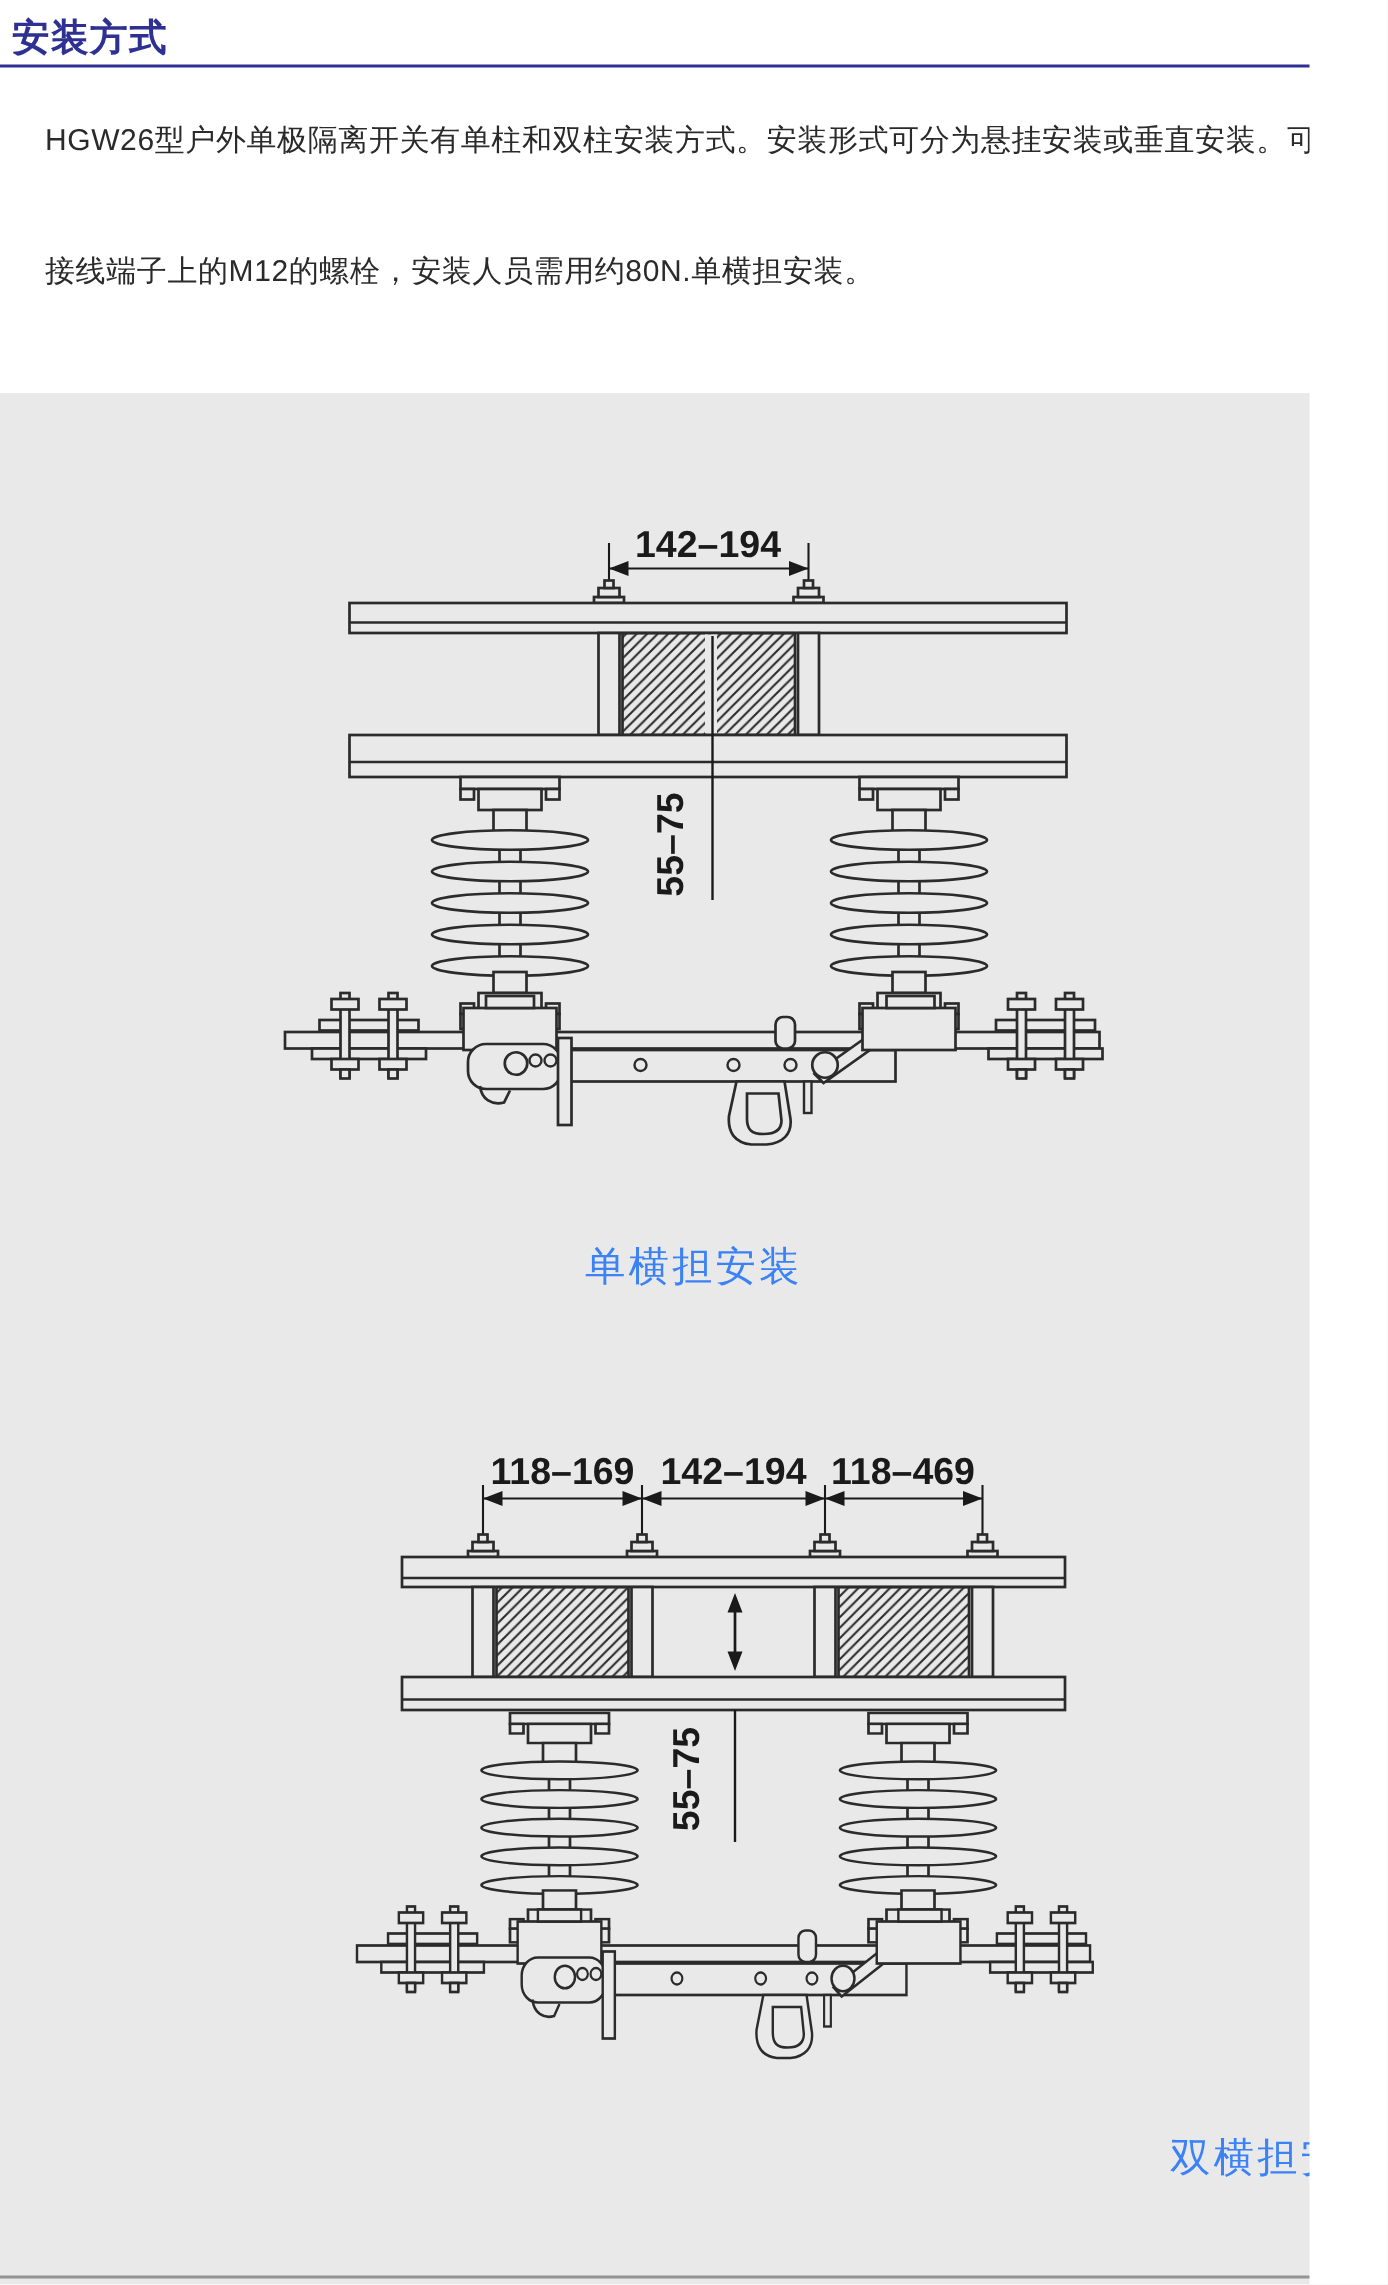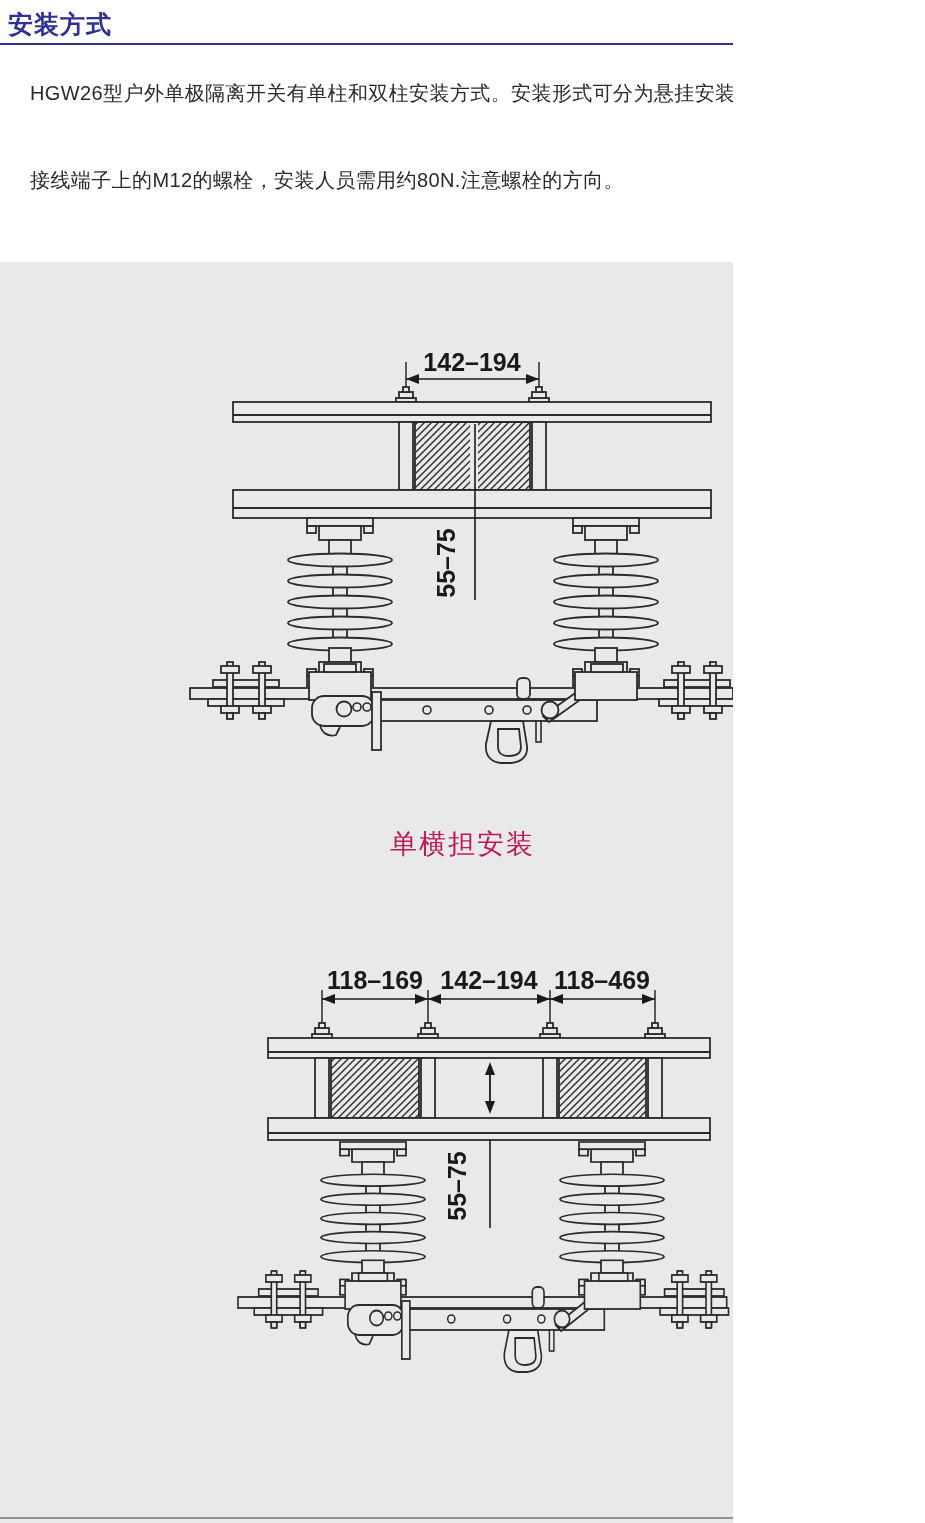--- a/index.html
+++ b/index.html
@@ -1,43 +1,43 @@
 <!DOCTYPE html>
 <html><head>
 <meta charset="utf-8">
 <style>
   html,body{margin:0;padding:0;background:#ffffff;}
-  .page{position:relative;width:733px;height:1523px;background:#ffffff;overflow:hidden;
+  .page{position:relative;width:873px;height:1523px;background:#ffffff;overflow:hidden;
         font-family:"Liberation Sans","DejaVu Sans",sans-serif;}
   .hdr-title{position:absolute;left:8px;top:8px;font-size:25px;font-weight:bold;
              color:#2e3192;letter-spacing:1px;}
   .hdr-rule{position:absolute;left:0;top:43px;width:925px;height:2px;background:#2e3192;}
   .para{position:absolute;font-size:20px;color:#2a2a2a;letter-spacing:0.4px;white-space:nowrap;}
   .p1l1{left:30px;top:80px;}
   .p1l2{left:0px;top:121px;}
   .p2{left:30px;top:167px;}
   .p3{left:30px;top:214px;}
   .panel{position:absolute;left:0;top:262px;width:925px;height:1261px;background:#e9e9e9;}
   .diag-svg{position:absolute;left:0;top:262px;width:925px;height:1261px;}
   .caption{position:absolute;left:0;width:925px;text-align:center;font-size:27px;
-           color:#be185d;letter-spacing:2px;}
+           color:#3b82f6;letter-spacing:2px;}
   .cap1{top:826px;}
   .cap2{top:1420px;text-align:right;}
   .bottom-rule{position:absolute;left:0;top:1517px;width:925px;height:2px;background:#949494;}
 </style>
 </head>
 <body>
 
 <div class="page">
 
   <div class="hdr-title">安装方式</div>
   <div class="hdr-rule"></div>
 
   <div class="para p1l1">HGW26型户外单极隔离开关有单柱和双柱安装方式。安装形式可分为悬挂安装或垂直安装。可用单横</div>
-  <div class="para p2">接线端子上的M12的螺栓，安装人员需用约80N.注意螺栓的方向。</div>
+  <div class="para p2">接线端子上的M12的螺栓，安装人员需用约80N.单横担安装。</div>
 
   <div class="panel"></div>
 
   <svg class="diag-svg" viewBox="0 262 925 1261">
     <defs>
       <pattern id="hatch" patternUnits="userSpaceOnUse" width="7" height="7">
         <path d="M0,7 L7,0 M-1.75,1.75 L1.75,-1.75 M5.25,8.75 L8.75,5.25" stroke="#2b2b2b" stroke-width="1.4" fill="none"></path>
       </pattern>
 
       <g id="topbolt" stroke="#2b2b2b" stroke-width="1.8" fill="#e9e9e9">

